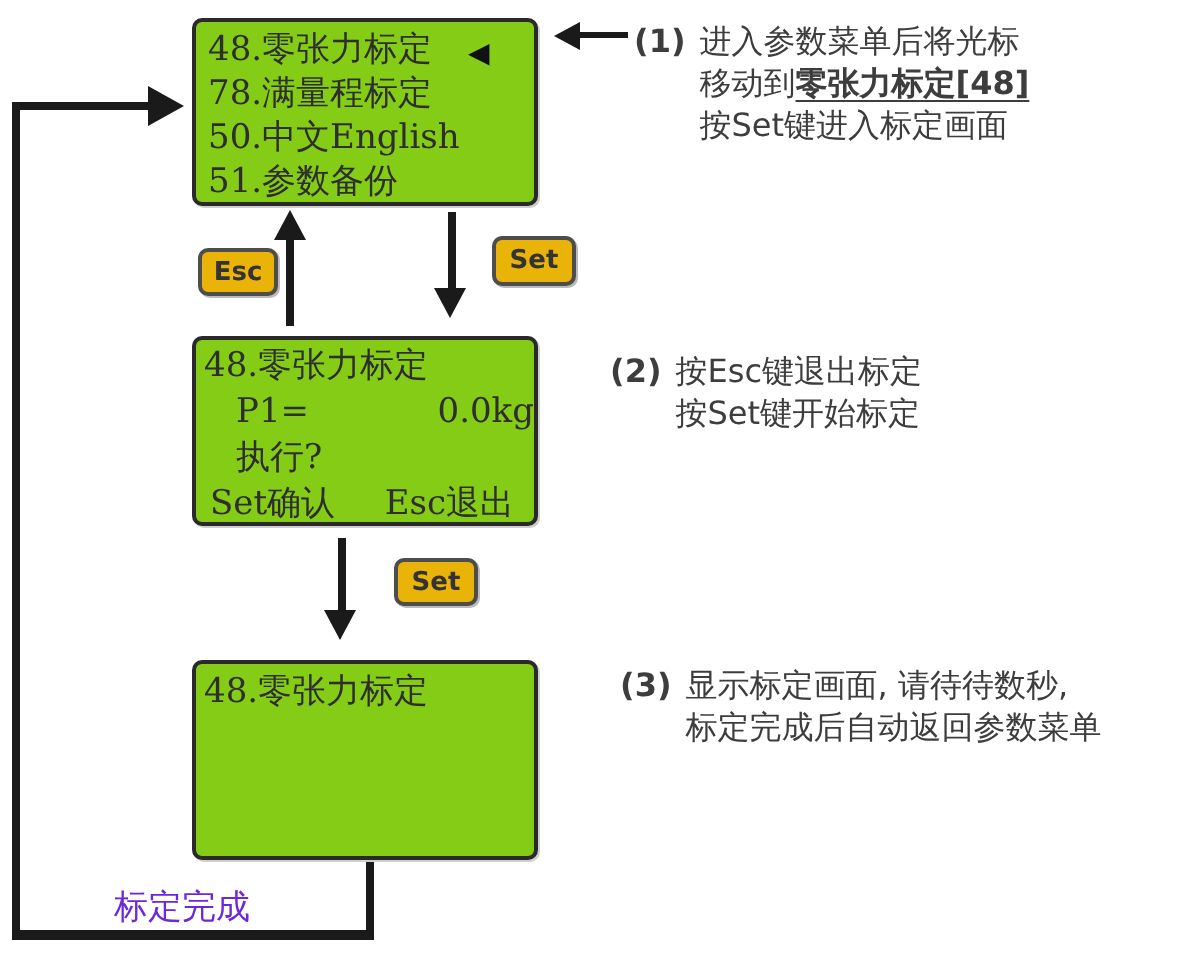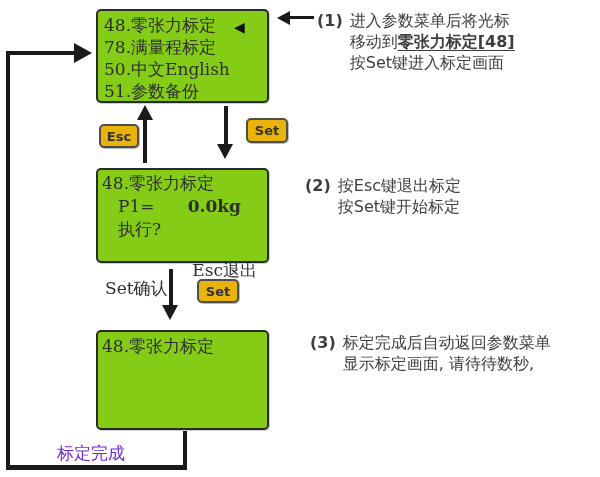--- a/index.html
+++ b/index.html
@@ -14,23 +14,23 @@
   .lcd-row{line-height:22px;white-space:nowrap;}
   #box1{top:9px;height:94px;padding:3px 0 0 6px;}
   #box2{top:168px;height:95px;padding:2px 0 0 4px;}
   #box2 .lcd-row{line-height:23px;}
   #box3{top:330px;height:100px;padding:3px 0 0 4px;}
   #box3 .lcd-row{line-height:23px;}
   .cursor{position:absolute;left:136px;top:5px;font-size:14px;color:#111;
           font-family:"DejaVu Sans",sans-serif;}
   .flexrow{display:flex;justify-content:space-between;align-items:center;}
   .ind{margin-left:16px;}
-  .val{margin-right:26px;font-weight:bold;}
+  .val{}
   .r-pad{margin-right:10px;}
-  .l-pad{margin-left:3px;margin-top:36px;}
+  .l-pad{margin-left:3px;}
 
   
   .btn{position:absolute;box-sizing:border-box;border:2px solid #4d4d4d;border-radius:5px;
        background:#eab308;display:flex;align-items:center;justify-content:center;
        font-weight:bold;font-size:13px;color:#333;box-shadow:1px 1px 0 #bbb;}
   #btn-esc{left:99px;top:124px;width:40px;height:24px;}
   #btn-set1{left:246px;top:118px;width:42px;height:25px;}
   #btn-set2{left:197px;top:279px;width:42px;height:24px;}
 
   
@@ -126,20 +126,20 @@
   <div class="btn" id="btn-set2">Set</div>
 
   <div class="lcd" id="box3">
     <div class="lcd-row">48.零张力标定</div>
     <div class="lcd-row">&nbsp;</div>
   </div>
 
   <div class="step" style="left:310px;top:332px;">
     <span class="num">(3)</span>
     <div class="lines">
+      <div>显示标定画面, 请待待数秒,</div>
       <div>标定完成后自动返回参数菜单</div>
-      <div>显示标定画面, 请待待数秒,</div>
     </div>
   </div>
 
   <div class="done-label">标定完成</div>
 
 </div>
 
 </body></html>

